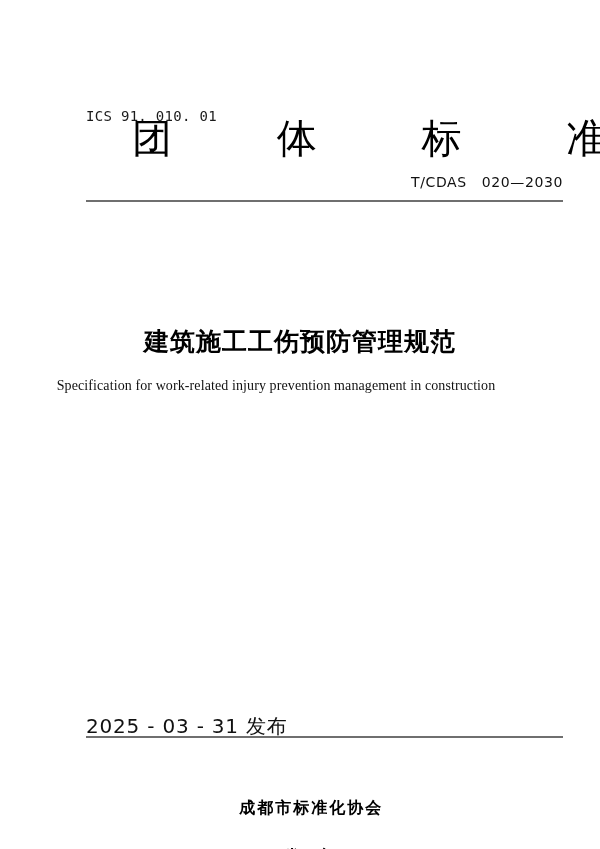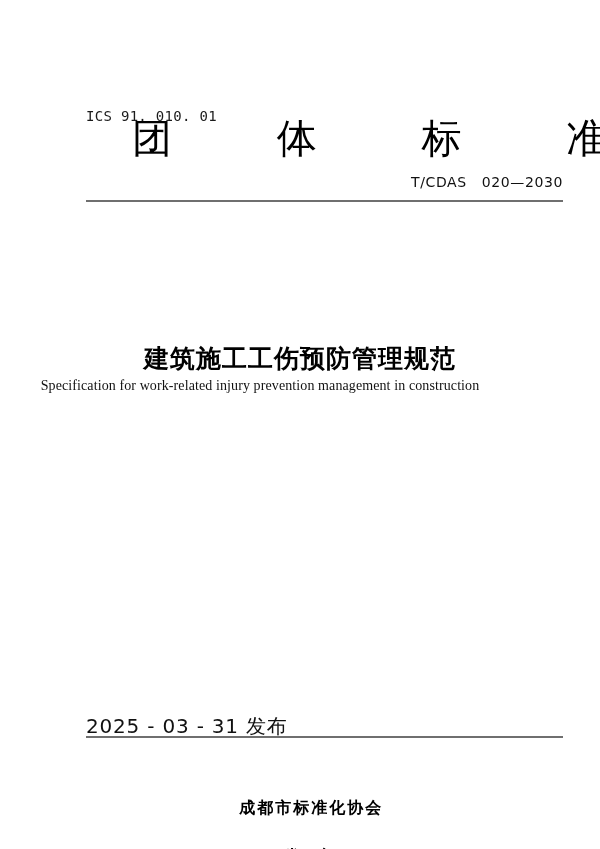--- a/index.html
+++ b/index.html
@@ -73,35 +73,35 @@
     height: 2px;
     background: #6f6f6f;
   }
   .rule-top { top: 200px; }
   .rule-bottom { top: 736px; height: 2px; background: #6f6f6f; }
 
   
   .doc-title {
     position: absolute;
     left: 0;
-    top: 342px;
+    top: 325px;
     width: 600px;
     text-align: center;
     font-family: "DejaVu Sans", "Liberation Sans", sans-serif;
     font-size: 25px;
     font-weight: 700;
     line-height: 34px;
     color: #000000;
     letter-spacing: 1px;
   }
 
   
   .doc-subtitle {
     position: absolute;
-    left: 0;
+    left: 16px;
     top: 376px;
     width: 520px;
     text-align: center;
     font-family: "Liberation Serif", "DejaVu Serif", serif;
     font-size: 14px;
     line-height: 20px;
     color: #111111;
     letter-spacing: 0.1px;
   }
 

